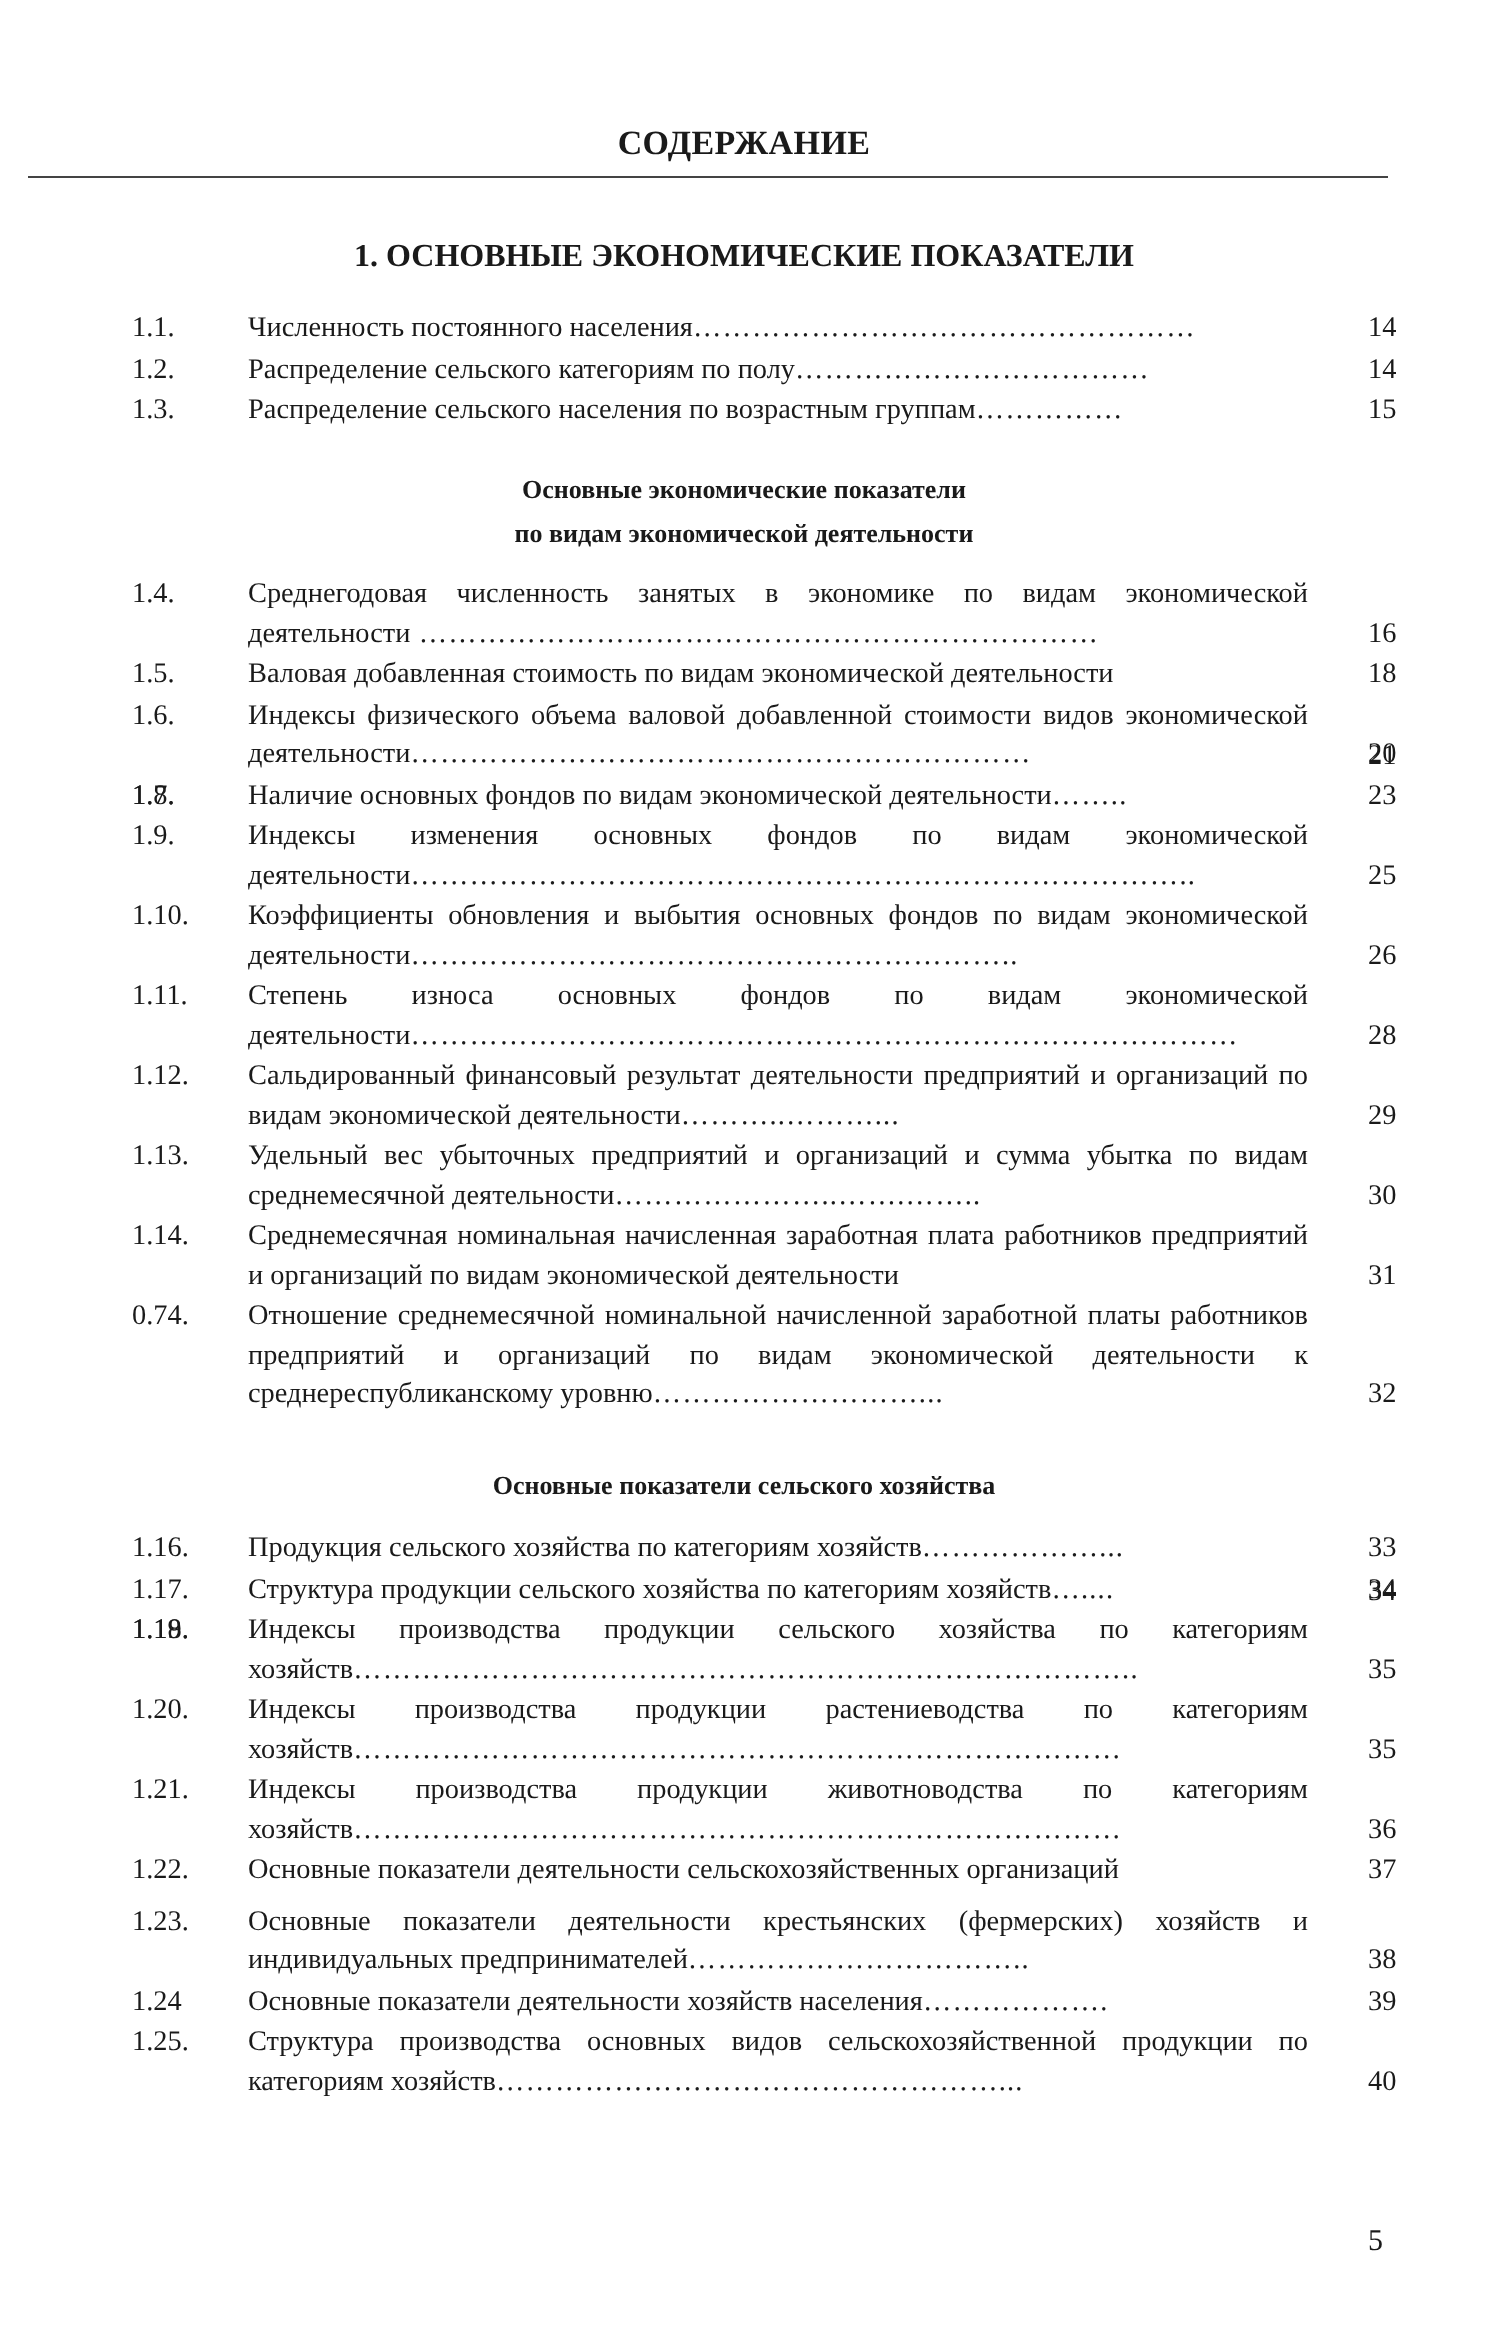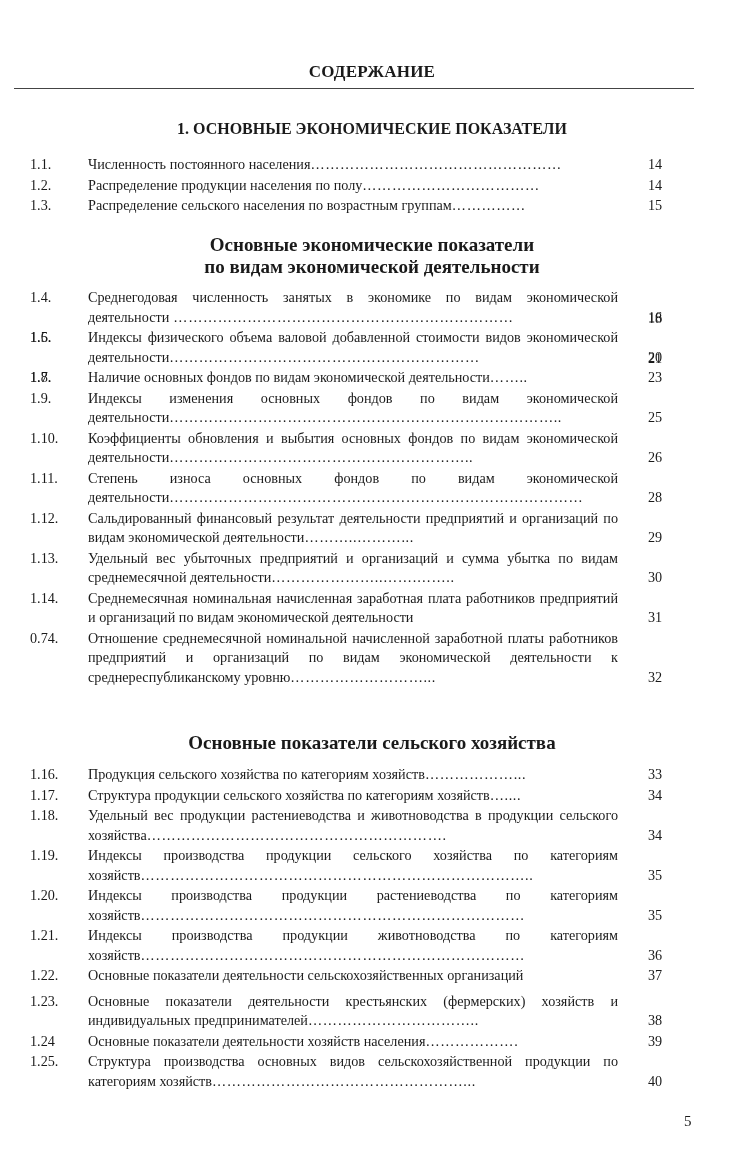--- a/index.html
+++ b/index.html
@@ -15,23 +15,23 @@
     .title-rule {
       position: absolute; left: 14px; width: 680px; top: 88px;
       border-top: 1.3px solid #444;
     }
     .section-heading {
       position: absolute; left: 0; width: 744px; text-align: center;
       font-weight: bold; font-size: 16px;
     }
     .subsection-heading {
       position: absolute; left: 0; width: 744px; text-align: center;
-      font-weight: bold; font-size: 19px; line-height: 22px;
+      font-weight: bold; font-size: 13px; line-height: 22px;
     }
-    .toc-list { position: absolute; left: 0; width: 620px; }
+    .toc-list { position: absolute; left: 0; width: 620px; padding-left: 36px; }
     .toc-item {
       position: relative; font-size: 14.2px; line-height: 19.5px;
       margin-bottom: 1px;
     }
     .toc-num {
       position: absolute; left: 30px; top: 0; width: 50px;
     }
     .toc-text {
       margin-left: 88px; width: 530px; text-align: justify;
       text-align-last: left; hyphens: manual;
@@ -53,21 +53,21 @@
 <div class="section-heading" style="top:120px;">1. ОСНОВНЫЕ ЭКОНОМИЧЕСКИЕ ПОКАЗАТЕЛИ</div>
 
 <div class="toc-list" style="top:155px;" id="list-s1">
     <div class="toc-item">
       <span class="toc-num">1.1.</span>
       <div class="toc-text"><span>Численность постоянного населения</span><span class="toc-dots">……………………………………………</span></div>
       <span class="toc-page">14</span>
     </div>
     <div class="toc-item">
       <span class="toc-num">1.2.</span>
-      <div class="toc-text"><span>Распределение продукции населения по полу</span><span class="toc-dots">………………………………</span></div>
+      <div class="toc-text"><span>Распределение сельского категориям по полу</span><span class="toc-dots">………………………………</span></div>
       <span class="toc-page">14</span>
     </div>
     <div class="toc-item">
       <span class="toc-num">1.3.</span>
       <div class="toc-text"><span>Распределение сельского населения по возрастным группам</span><span class="toc-dots">……………</span></div>
       <span class="toc-page">15</span>
     </div>
   </div>
 
 <div class="subsection-heading" style="top:234px;">
@@ -76,20 +76,21 @@
 </div>
 
 <div class="toc-list" style="top:288px;" id="list-econ">
     <div class="toc-item">
       <span class="toc-num">1.4.</span>
       <div class="toc-text"><span>Среднегодовая численность занятых в экономике по видам экономической деятельности</span><span class="toc-dots"> ……………………………………………………………</span></div>
       <span class="toc-page">16</span>
     </div>
     <div class="toc-item">
       <span class="toc-num">1.5.</span>
+      <div class="toc-text"><span>Валовая добавленная стоимость по видам экономической деятельности</span><span class="toc-dots"></span></div>
       <span class="toc-page">18</span>
     </div>
     <div class="toc-item">
       <span class="toc-num">1.6.</span>
       <div class="toc-text"><span>Индексы физического объема валовой добавленной стоимости видов экономической деятельности</span><span class="toc-dots">………………………………………………………</span></div>
       <span class="toc-page">20</span>
     </div>
     <div class="toc-item">
       <span class="toc-num">1.7.</span>
       <span class="toc-page">21</span>
@@ -144,21 +145,20 @@
       <div class="toc-text"><span>Продукция сельского хозяйства по категориям хозяйств</span><span class="toc-dots">………………...</span></div>
       <span class="toc-page">33</span>
     </div>
     <div class="toc-item">
       <span class="toc-num">1.17.</span>
       <div class="toc-text"><span>Структура продукции сельского хозяйства по категориям хозяйств</span><span class="toc-dots">…....</span></div>
       <span class="toc-page">34</span>
     </div>
     <div class="toc-item">
       <span class="toc-num">1.18.</span>
-      <div class="toc-text"><span>Удельный вес продукции растениеводства и животноводства в продукции сельского хозяйства</span><span class="toc-dots">…………………………………………………….</span></div>
       <span class="toc-page">34</span>
     </div>
     <div class="toc-item">
       <span class="toc-num">1.19.</span>
       <div class="toc-text"><span>Индексы производства продукции сельского хозяйства по категориям хозяйств</span><span class="toc-dots">……………………………………………………………………..</span></div>
       <span class="toc-page">35</span>
     </div>
     <div class="toc-item">
       <span class="toc-num">1.20.</span>
       <div class="toc-text"><span>Индексы производства продукции растениеводства по категориям хозяйств</span><span class="toc-dots">……………………………………………………………………</span></div>

